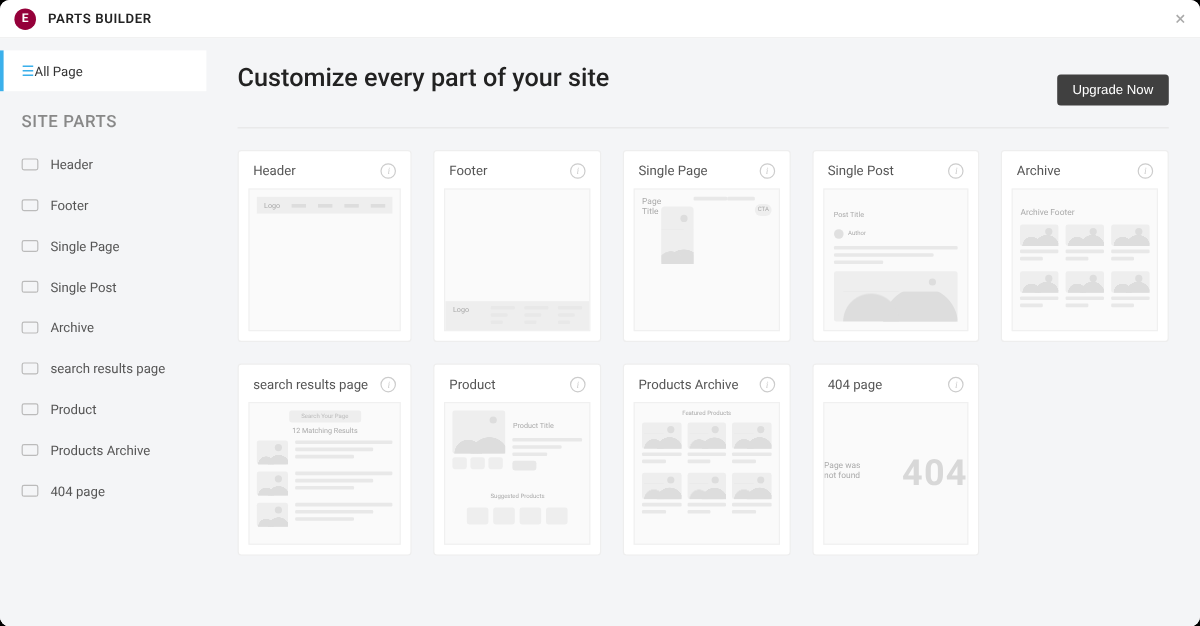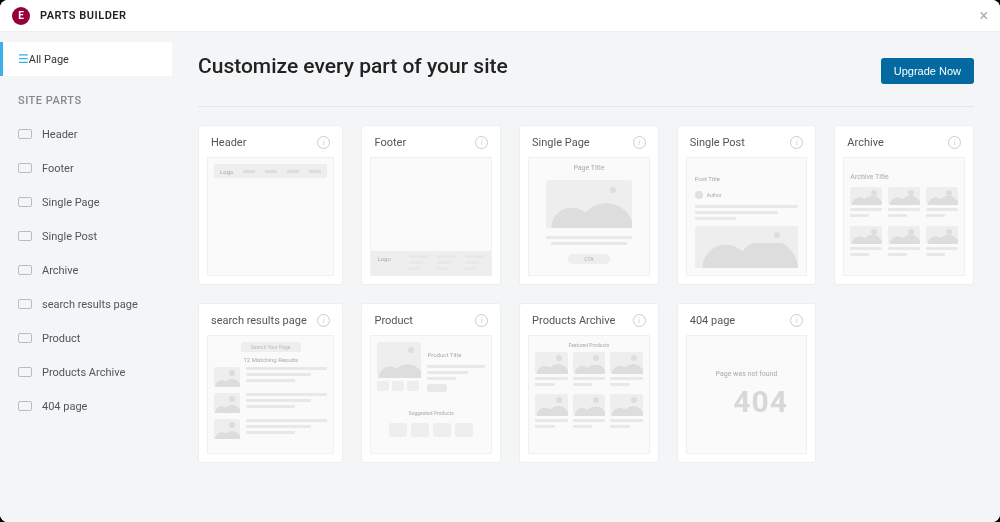--- a/index.html
+++ b/index.html
@@ -8,26 +8,26 @@
   .topbar { height: 32px; border-bottom: 1px solid #eee; display: flex; align-items: center; padding: 0 12px; background: #fff; }
   .logo-circle { width: 18px; height: 18px; border-radius: 50%; background: #95003a; display: flex; align-items: center; justify-content: center; color: #fff; font-size: 10px; font-weight: bold; margin-right: 10px; }
   .logo-text { font-size: 11px; font-weight: 600; letter-spacing: 0.5px; color: #222; }
   .close-btn { margin-left: auto; color: #aaa; font-size: 16px; cursor: pointer; }
   .body { flex: 1; display: flex; background: #f4f5f7; overflow: hidden; }
   .sidebar { width: 172px; background: #f4f5f7; padding-top: 10px; }
   .sidebar-item { height: 34px; padding: 0 18px; display: flex; align-items: center; font-size: 11px; color: #555; cursor: pointer; }
   .sidebar-item.active { background: #fff; color: #333; border-left: 3px solid #3bb0eb; padding-left: 15px; }
   .sidebar-item .sb-icon { width: 14px; height: 10px; border: 1px solid #bbb; border-radius: 2px; margin-right: 10px; display: inline-block; }
   .sidebar-item.active .sb-icon-all { border: none; color: #3bb0eb; font-size: 12px; }
-  .sidebar-heading { font-size: 11px; letter-spacing: 0.5px; color: #888; padding: 18px 18px 10px; font-weight: 500; }
+  .sidebar-heading { font-size: 14px; letter-spacing: 0.5px; color: #888; padding: 18px 18px 10px; font-weight: 500; }
   .main { flex: 1; overflow-y: auto; padding: 22px 26px; }
-  .main-header { display: flex; justify-content: space-between; align-items: center; margin-bottom: 14px; }
+  .main-header { display: flex; justify-content: space-between; align-items: flex-end; margin-bottom: 14px; }
   .main-title { font-size: 21px; font-weight: 500; color: #222; margin-bottom: 10px; }
   .main-desc { font-size: 11px; color: #666; line-height: 1.5; max-width: 520px; }
-  .upgrade-btn { background: #0369a1; color: #fff; border: none; padding: 7px 13px; font-size: 11px; border-radius: 3px; cursor: pointer; white-space: nowrap; }
+  .upgrade-btn { background: #404040; color: #fff; border: none; padding: 7px 13px; font-size: 11px; border-radius: 3px; cursor: pointer; white-space: nowrap; }
   .divider { height: 1px; background: #e6e6e6; margin: 18px 0; }
   .grid { display: grid; grid-template-columns: repeat(5, 1fr); gap: 18px; }
   .card { background: #fff; border: 1px solid #eee; border-radius: 3px; height: 160px; display: flex; flex-direction: column; }
   .card-header { display: flex; align-items: center; justify-content: space-between; padding: 10px 12px 8px; }
   .card-title { font-size: 11px; color: #555; font-weight: 400; }
   .card-info { width: 13px; height: 13px; border-radius: 50%; border: 1px solid #ccc; color: #ccc; font-size: 8px; display: flex; align-items: center; justify-content: center; font-style: italic; font-family: serif; }
   .card-preview { flex: 1; margin: 0 8px 8px; background: #fafafa; border: 1px solid #f0f0f0; position: relative; overflow: hidden; }
   .s-line { height: 3px; background: #e8e8e8; border-radius: 1px; margin-bottom: 3px; }
   .s-box { background: #e8e8e8; border-radius: 2px; }
   .s-label { font-size: 7px; color: #aaa; }
@@ -39,21 +39,21 @@
   .pv-header-bar .nav { width: 12px; height: 3px; background: #ddd; }
 
   
   .pv-footer { display: flex; flex-direction: column; height: 100%; }
   .pv-footer-body { flex: 1; }
   .pv-footer-bar { height: 24px; background: #eee; display: flex; align-items: flex-start; padding: 4px 6px; gap: 8px; }
   .pv-footer-bar .logo { font-size: 6px; color: #aaa; width: 24px; }
   .pv-footer-col { flex: 1; }
 
   
-  .pv-singlepage { display: flex; flex-direction: column; align-items: center; padding: 6px; }
+  .pv-singlepage { display: flex; flex-direction: row; align-items: flex-start; padding: 6px; }
   .pv-singlepage .img { width: 80%; height: 48px; background: #eee; margin: 8px 0; position: relative; border-radius: 3px; }
   .pv-singlepage .cta { width: 42px; height: 10px; background: #eee; border-radius: 6px; font-size: 5px; color:#aaa; display:flex; align-items:center; justify-content:center; margin-top: 6px; }
 
   
   .pv-singlepost { padding: 8px; }
   .pv-singlepost .title { font-size: 6px; color: #aaa; }
   .pv-singlepost .author { display: flex; align-items: center; gap: 4px; margin: 6px 0; }
   .pv-singlepost .avatar { width: 8px; height: 8px; border-radius: 50%; background: #e0e0e0; }
   .pv-singlepost .img { width: 100%; height: 42px; background: #eee; border-radius: 2px; position: relative; }
 
@@ -81,21 +81,21 @@
   .pv-product .suggested { margin-top: 8px; text-align: center; }
   .pv-product .sug-items { display: flex; gap: 4px; justify-content: center; margin-top: 4px; }
   .pv-product .sug-items div { width: 18px; height: 14px; background: #eee; border-radius: 2px; }
 
   
   .pv-parchive { padding: 6px; }
   .pv-parchive .grid3 { display: grid; grid-template-columns: repeat(3, 1fr); gap: 5px; }
   .pv-parchive .pcell .thumb { height: 22px; background: #eee; border-radius: 2px; margin-bottom: 3px; position: relative; }
 
   
-  .pv-404 { display: flex; flex-direction: column; align-items: center; justify-content: center; height: 100%; }
+  .pv-404 { display: flex; flex-direction: row; align-items: center; justify-content: center; height: 100%; }
   .pv-404 .msg { font-size: 7px; color: #aaa; margin-bottom: 6px; }
   .pv-404 .big { font-size: 30px; font-weight: 700; color: #d8d8d8; letter-spacing: 1px; margin-left: 28px; }
 
   
   .mtn::before {
     content: ""; position: absolute; bottom: 0; left: 0; right: 0; height: 60%;
     background:
       radial-gradient(circle at 30% 100%, #ddd 0 30%, transparent 31%),
       radial-gradient(circle at 70% 110%, #ddd 0 40%, transparent 41%);
   }
@@ -249,21 +249,21 @@
             <div class="img mtn" style="margin-top:6px"></div>
           </div>
         </div>
 
         <div class="card">
           <div class="card-header">
             <span class="card-title">Archive</span>
             <span class="card-info">i</span>
           </div>
           <div class="card-preview pv-archive">
-            <span class="s-label">Archive Title</span>
+            <span class="s-label">Archive Footer</span>
             <div class="grid2" style="margin-top:4px">
               <div class="cell">
                   <div class="thumb mtn"></div>
                   <div class="s-line"></div>
                   <div class="s-line" style="width:60%"></div>
                 </div>
               <div class="cell">
                   <div class="thumb mtn"></div>
                   <div class="s-line"></div>
                   <div class="s-line" style="width:60%"></div>

